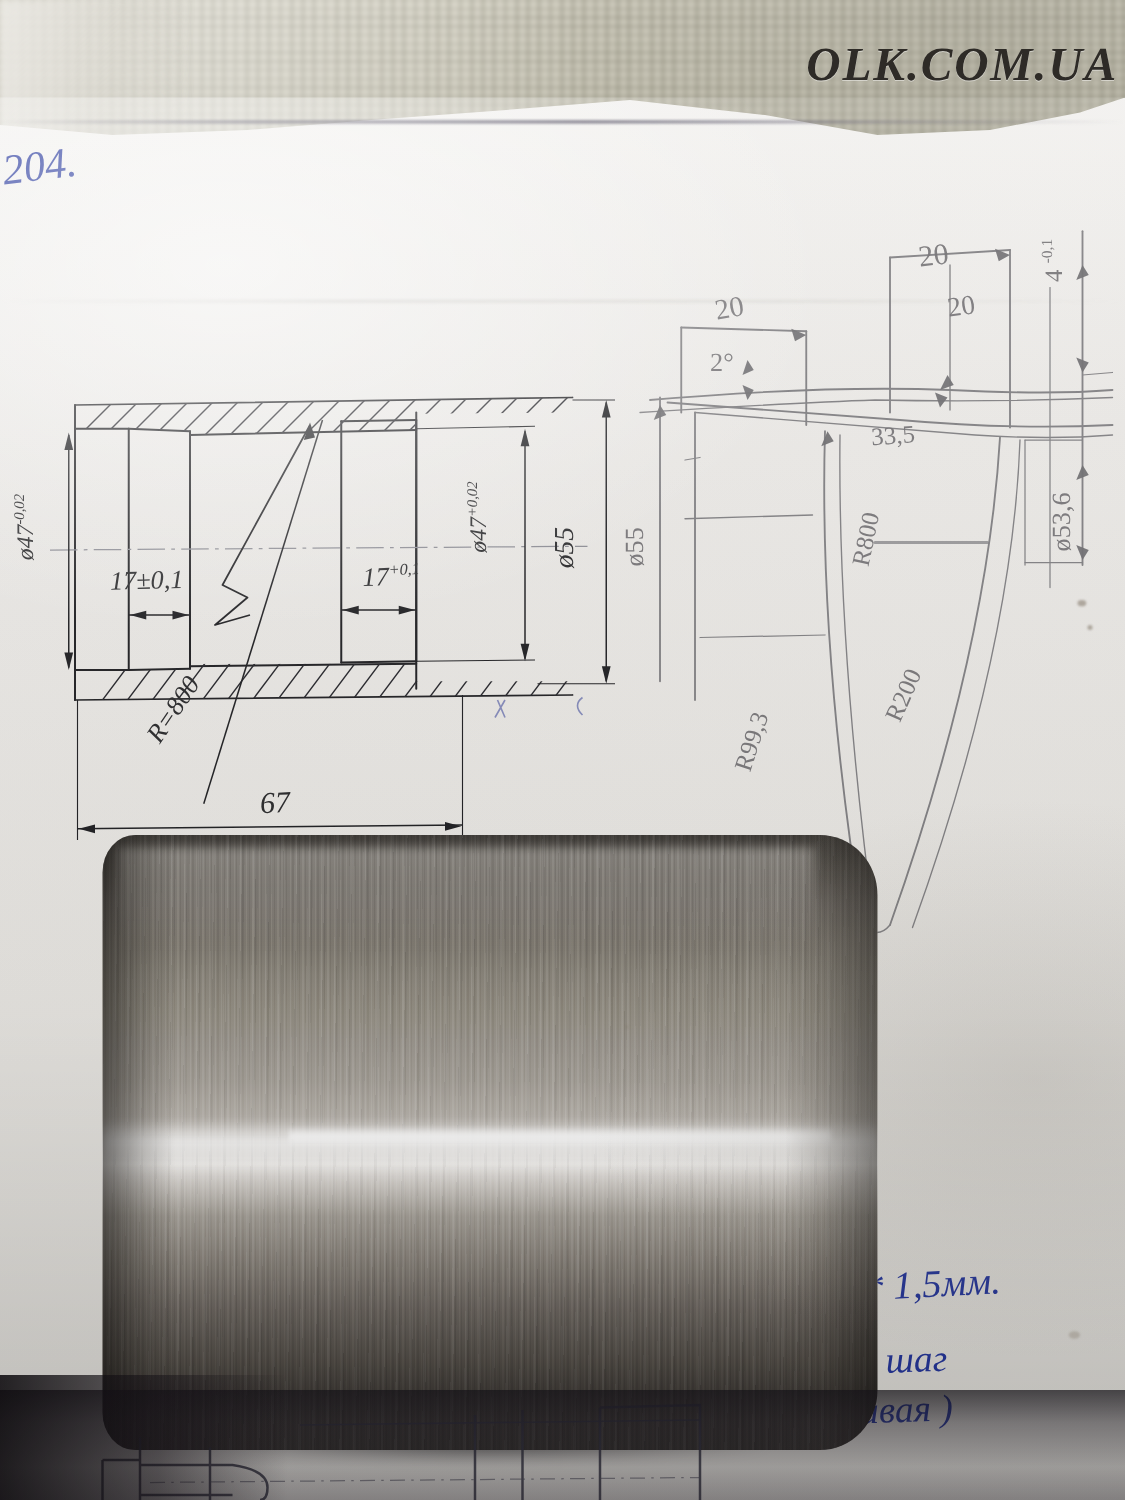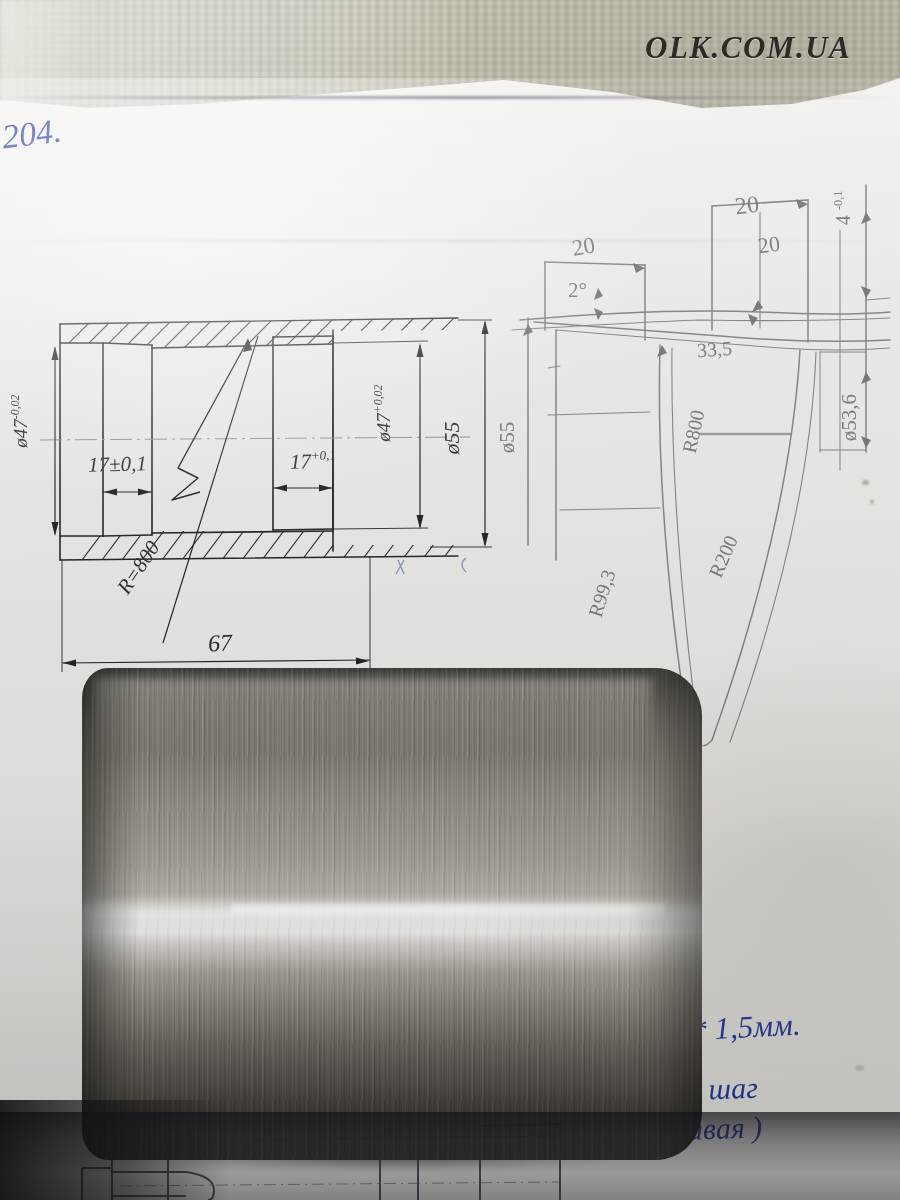--- a/index.html
+++ b/index.html
@@ -52,21 +52,21 @@
   .paper-crease{
     position:absolute;left:0;top:240px;width:900px;height:2px;
     background:linear-gradient(90deg, rgba(0,0,0,0) 0%, rgba(150,148,142,.35) 30%, rgba(160,158,150,.2) 70%, rgba(0,0,0,0) 100%);
     filter:blur(1.3px);
   }
 
   
   .watermark{
     position:absolute;left:645px;top:30px;
     font-family:"Liberation Serif",serif;font-style:italic;font-weight:700;
-    font-size:31px;letter-spacing:1.5px;color:#2e2b27;
+    font-size:38px;letter-spacing:1.5px;color:#2e2b27;
     text-shadow:0 1px 0 rgba(255,255,255,.45);
   }
 
   
   .ink{
     position:absolute;font-family:"Liberation Serif",serif;font-style:italic;
     color:#2a2a2c;white-space:nowrap;
   }
   .pencil{
     position:absolute;font-family:"Liberation Serif",serif;

